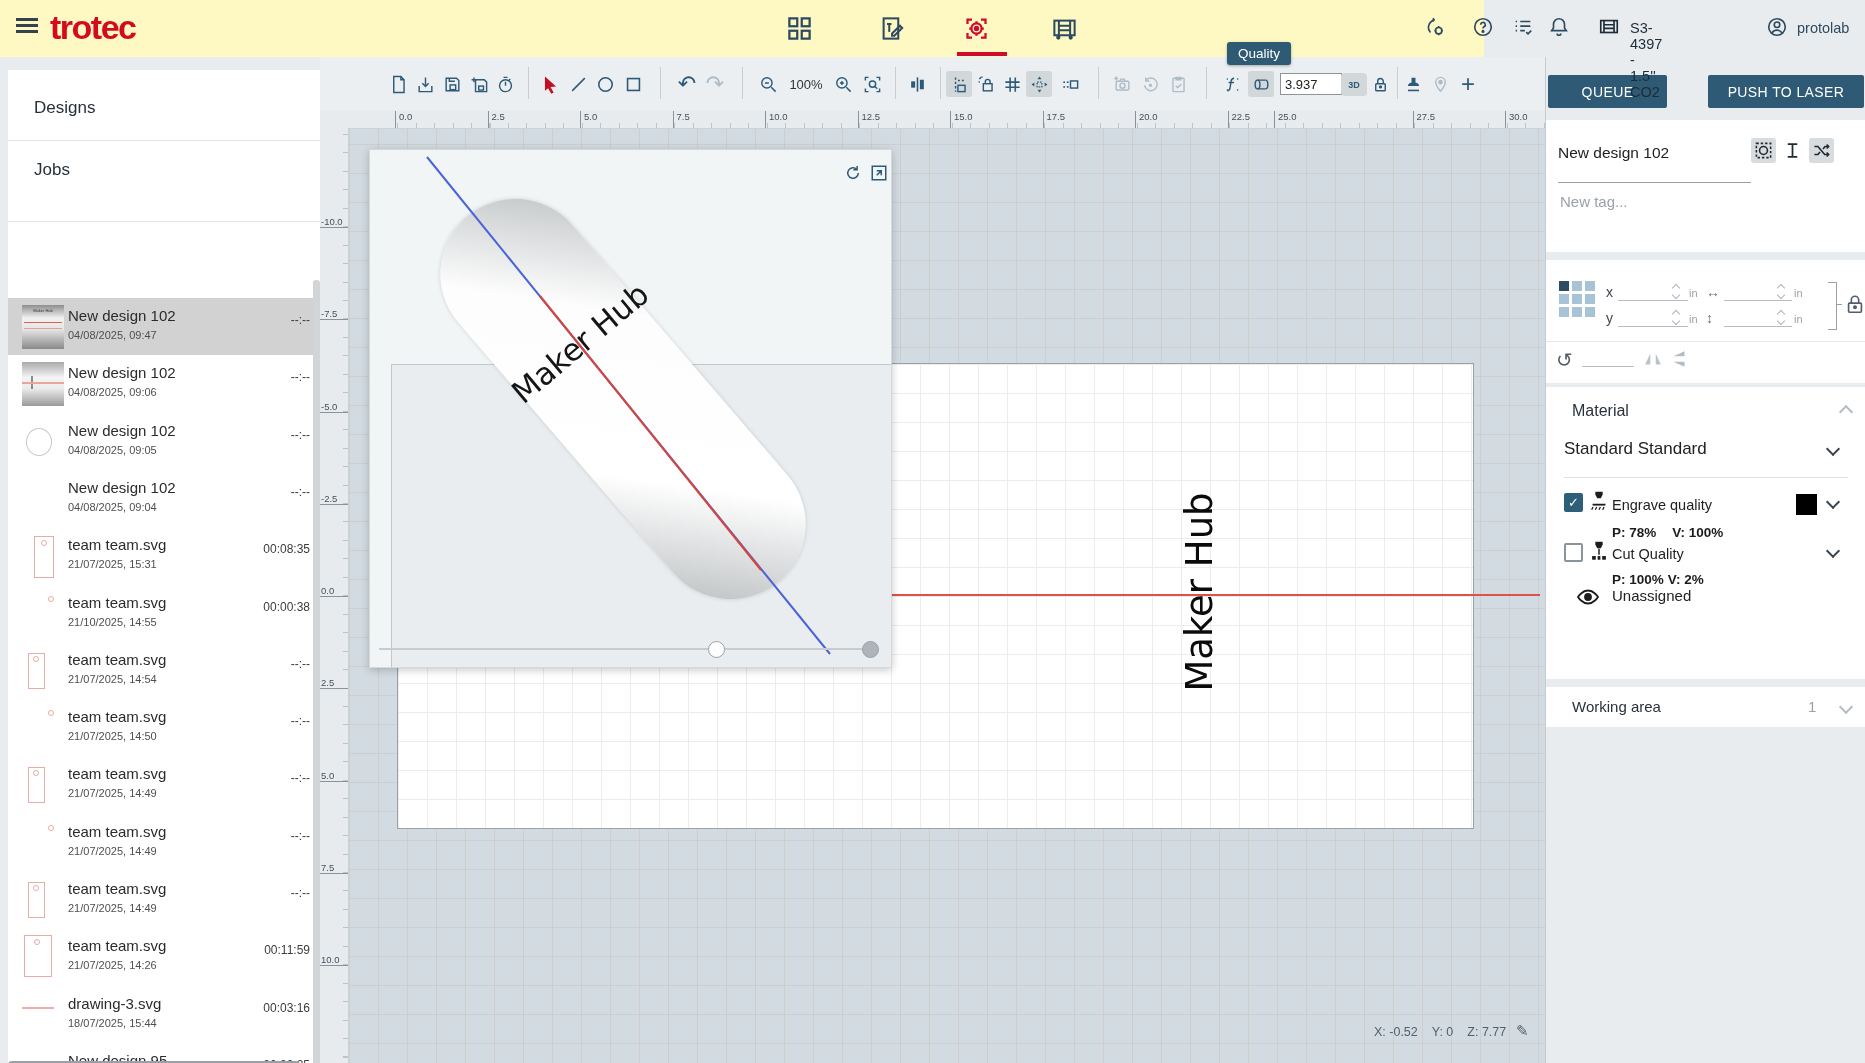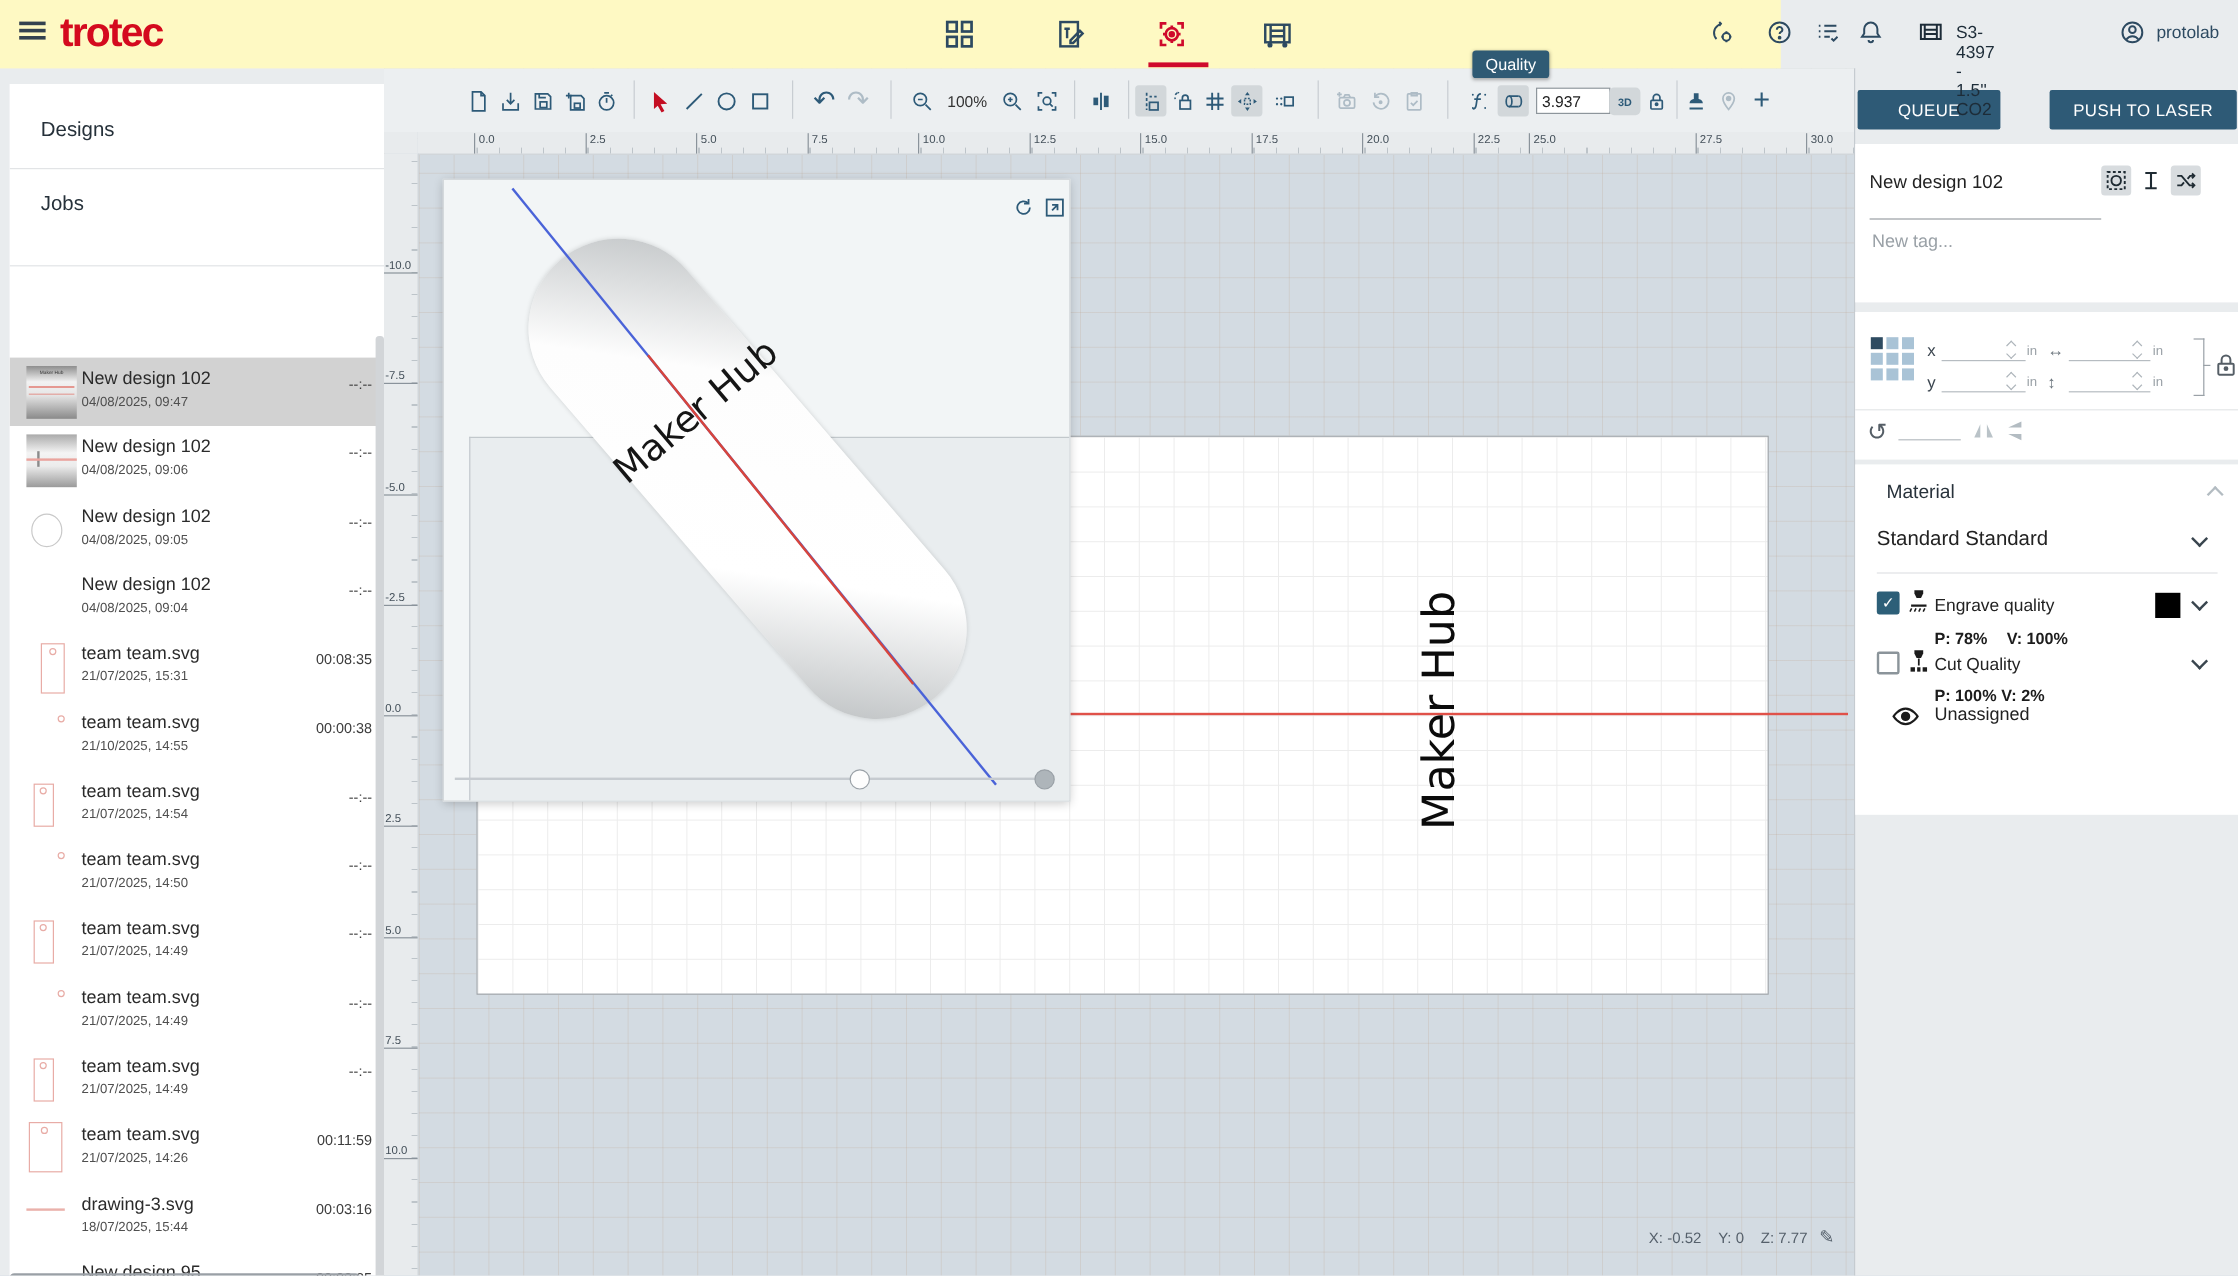--- a/index.html
+++ b/index.html
@@ -741,13 +741,18 @@
 
     <div id="eye">
       <svg viewBox="0 0 24 18" fill="none" stroke="currentColor" stroke-width="1.8">
           <path d="M2 9s4-6.5 10-6.5S22 9 22 9s-4 6.5-10 6.5S2 9 2 9z"></path>
           <circle cx="12" cy="9" r="3" fill="currentColor"></circle>
         </svg>
     </div>
     <div id="unassigned">Unassigned</div>
   </div>
 
+  <div class="card" id="card-wa">
+    <div id="wa-label">Working area</div>
+    <div id="wa-val">1</div>
+    <span class="chv pale" style="position:absolute;left:295px;top:15px"></span>
+  </div>
 </div>
 
 </body></html>

